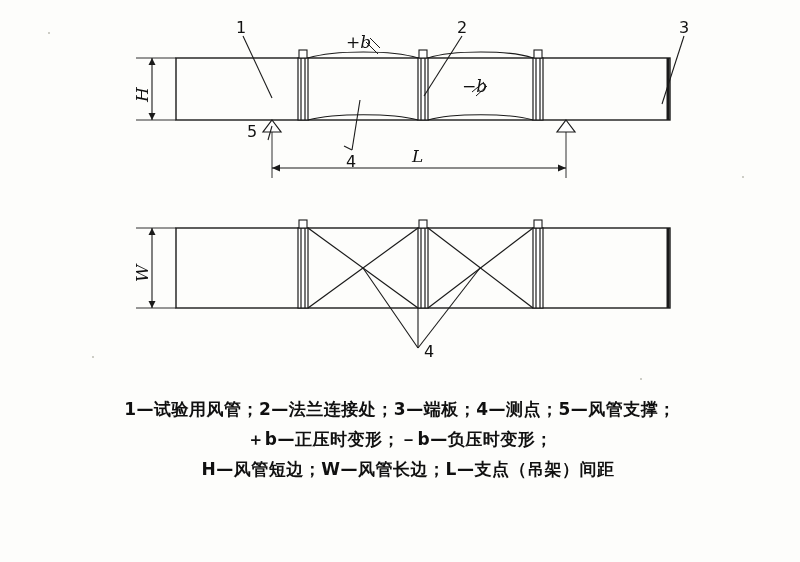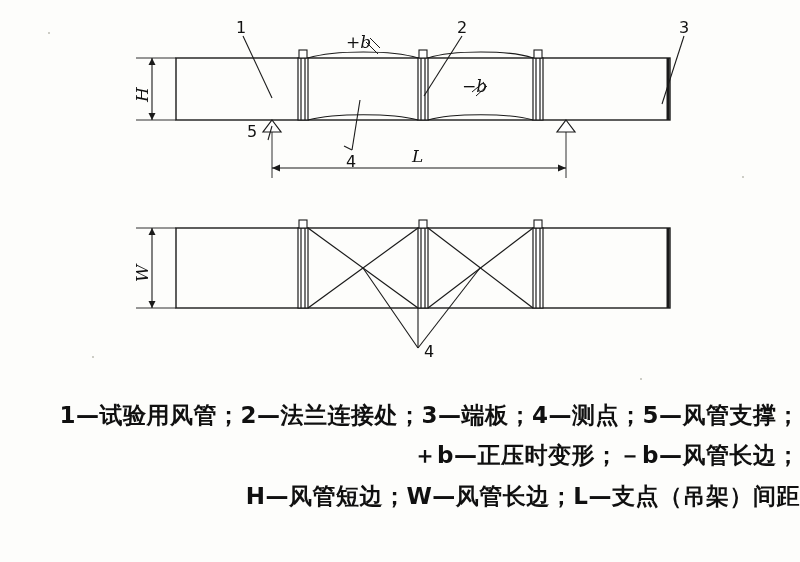--- a/index.html
+++ b/index.html
@@ -35,25 +35,24 @@
     font-family: "DejaVu Sans", sans-serif;
     font-weight: bold;
     font-size: 20px;
     letter-spacing: 1px;
     color: #101010;
     margin-bottom: 14px;
   }
   .legend-line {
     font-family: "DejaVu Sans", sans-serif;
     font-weight: bold;
-    font-size: 23px;
+    font-size: 17px;
     color: #101010;
     line-height: 1.75;
     letter-spacing: 0.5px;
-    text-align: right;
   }
   .legend-line.italicized {
     font-style: normal;
     padding-left: 16px;
   }
   
   .lbl {
     position: absolute;
     font-family: "DejaVu Serif", serif;
     font-size: 16px;
@@ -193,17 +192,17 @@
   <span class="lbl italic vert" style="left:132px; top:282px;">W</span>
   <span class="lbl italic" style="left:412px; top:146px;">L</span>
 
   <span class="speck" style="left:48px; top:32px;"></span>
   <span class="speck" style="left:640px; top:378px;"></span>
   <span class="speck" style="left:92px; top:356px;"></span>
   <span class="speck" style="left:742px; top:176px;"></span>
 
   <div class="caption-block">
     <div class="legend-line">1—试验用风管；2—法兰连接处；3—端板；4—测点；5—风管支撑；</div>
-    <div class="legend-line">＋b—正压时变形；－b—风管长边；</div>
+    <div class="legend-line">＋b—正压时变形；－b—负压时变形；</div>
     <div class="legend-line italicized">H—风管短边；W—风管长边；L—支点（吊架）间距</div>
   </div>
 
 </div>
 
 </body></html>

